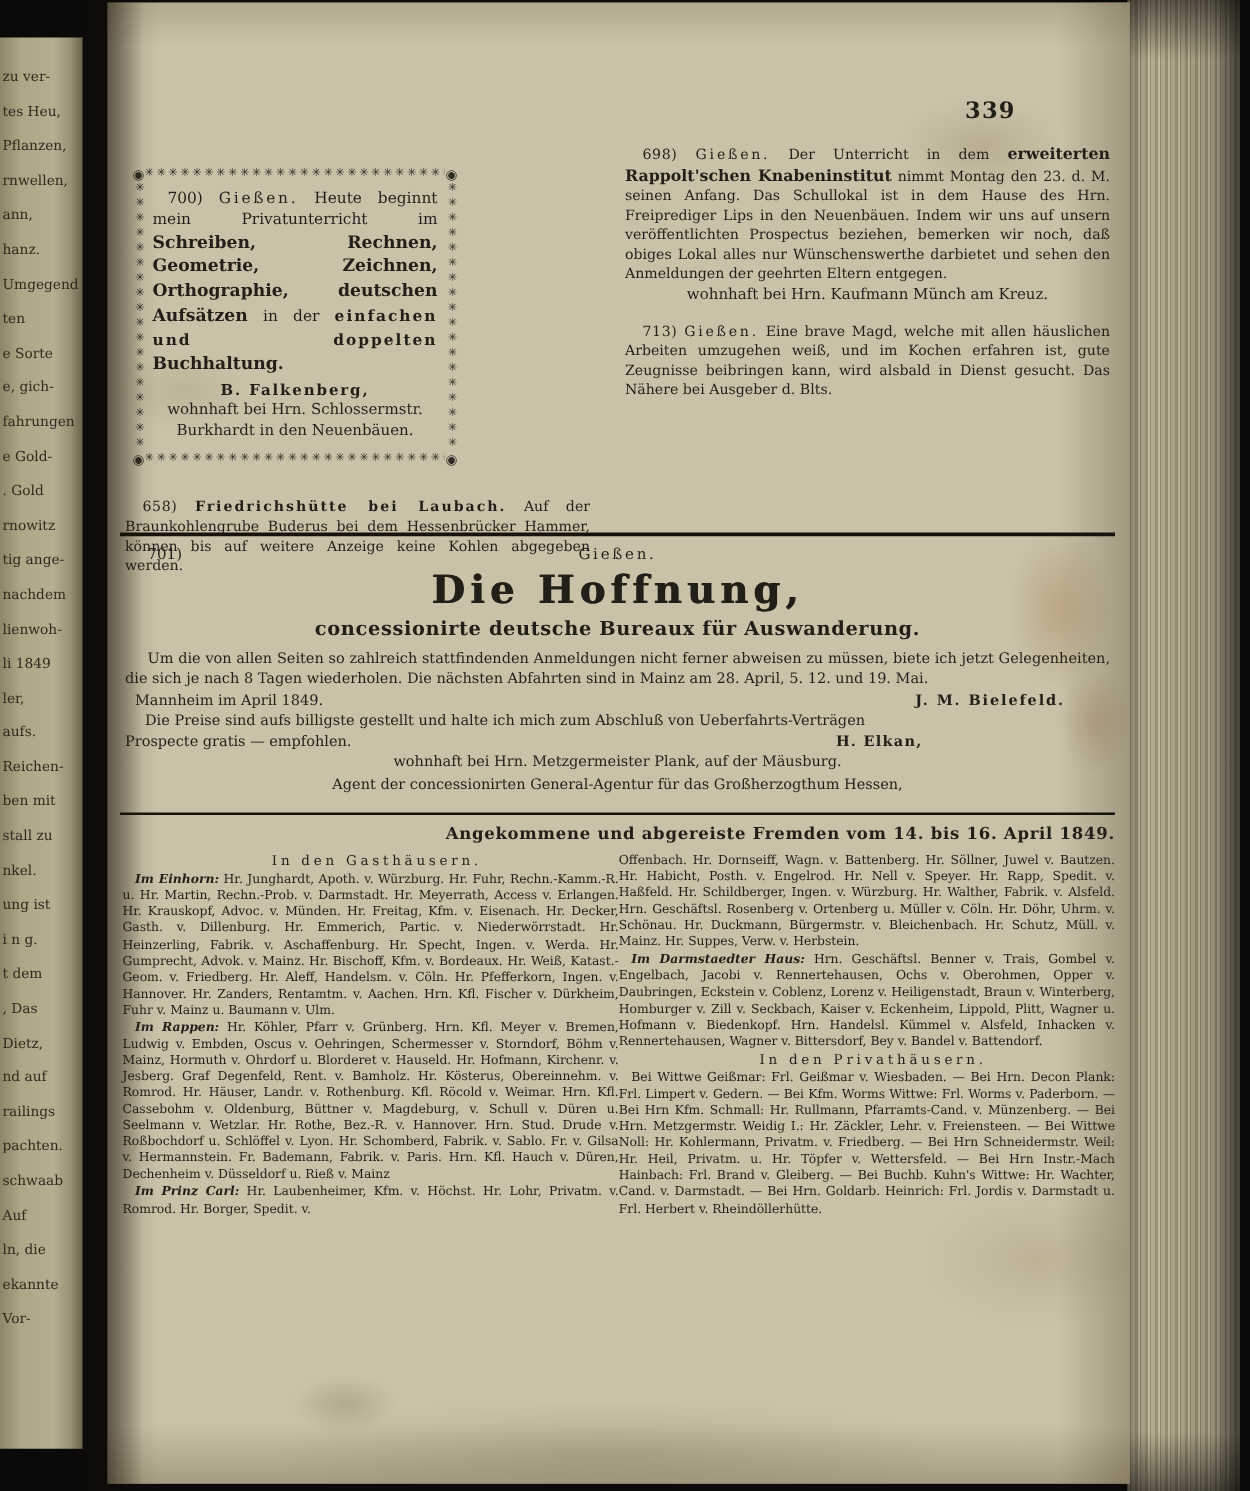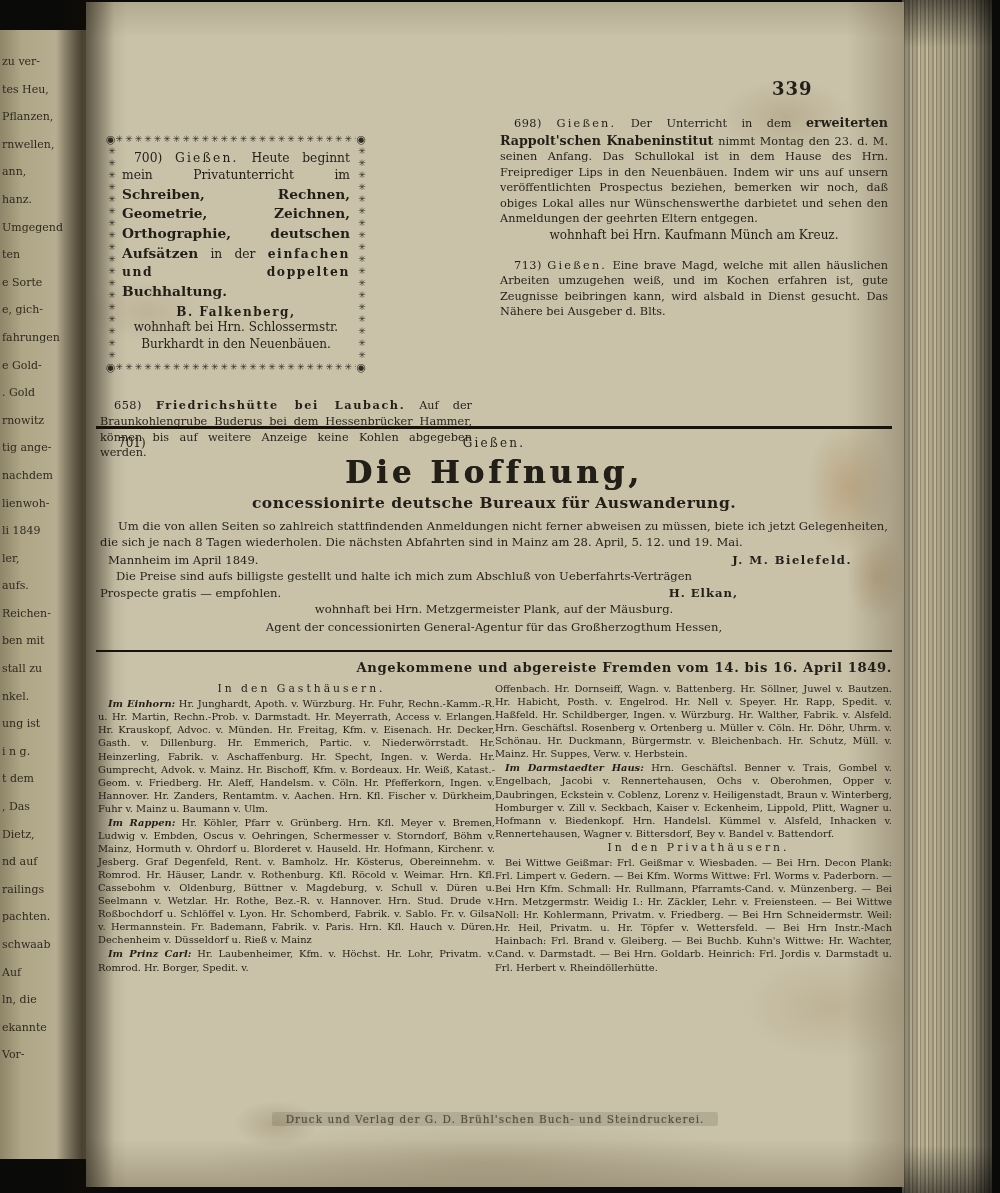--- a/index.html
+++ b/index.html
@@ -1,19 +1,19 @@
 <!DOCTYPE html>
 <html><head>
 <meta charset="utf-8">
 <style>
   html,body{margin:0;padding:0;background:#0a0a09;}
   .stage{position:relative;width:1000px;height:1193px;background:#0a0a09;overflow:hidden;
          font-family:"DejaVu Serif", serif;color:#221f19;}
   
-  .prev-page{position:absolute;left:0;top:30px;bottom:34px;width:86px;
+  .prev-page{position:absolute;left:0;top:30px;bottom:34px;width:66px;
     background:linear-gradient(90deg,#8f8569 0%,#aea685 25%,#b7ae92 65%,#857b60 100%);
     overflow:hidden;padding-top:18px;box-sizing:border-box;}
   .prev-page .frag{font-size:11px;line-height:27.6px;white-space:nowrap;padding-left:2px;color:#2e2a21;}
   .gutter-shadow{position:absolute;left:56px;top:0;bottom:0;width:58px;z-index:4;pointer-events:none;
     background:linear-gradient(90deg,rgba(0,0,0,0),rgba(18,13,6,.55) 45%,rgba(0,0,0,0));}
   
   .stack{position:absolute;right:8px;top:0;bottom:0;width:90px;z-index:2;
     background:repeating-linear-gradient(90deg,#c6bda1 0 2px,#93896d 2px 3px,#b5ac90 3px 6px,#9d9377 6px 8px);}
   .stack::after{content:'';position:absolute;inset:0;
     background:linear-gradient(90deg,rgba(0,0,0,.25),rgba(0,0,0,0) 20%,rgba(0,0,0,.15) 75%,rgba(0,0,0,.65) 100%),
@@ -251,20 +251,17 @@
                 <span class="f-label">Im Darmstaedter Haus:</span>
                 <span>Hrn. Geschäftsl. Benner v. Trais, Gombel v. Engelbach, Jacobi v. Rennertehausen, Ochs v. Oberohmen, Opper v. Daubringen, Eckstein v. Coblenz, Lorenz v. Heiligenstadt, Braun v. Winterberg, Homburger v. Zill v. Seckbach, Kaiser v. Eckenheim, Lippold, Plitt, Wagner u. Hofmann v. Biedenkopf. Hrn. Handelsl. Kümmel v. Alsfeld, Inhacken v. Rennertehausen, Wagner v. Bittersdorf, Bey v. Bandel v. Battendorf.</span>
               </p>
             </div>
           <p class="f-sub">In den Privathäusern.</p>
           <p>Bei Wittwe Geißmar: Frl. Geißmar v. Wiesbaden. — Bei Hrn. Decon Plank: Frl. Limpert v. Gedern. — Bei Kfm. Worms Wittwe: Frl. Worms v. Paderborn. — Bei Hrn Kfm. Schmall: Hr. Rullmann, Pfarramts-Cand. v. Münzenberg. — Bei Hrn. Metzgermstr. Weidig I.: Hr. Zäckler, Lehr. v. Freiensteen. — Bei Wittwe Noll: Hr. Kohlermann, Privatm. v. Friedberg. — Bei Hrn Schneidermstr. Weil: Hr. Heil, Privatm. u. Hr. Töpfer v. Wettersfeld. — Bei Hrn Instr.-Mach Hainbach: Frl. Brand v. Gleiberg. — Bei Buchb. Kuhn's Wittwe: Hr. Wachter, Cand. v. Darmstadt. — Bei Hrn. Goldarb. Heinrich: Frl. Jordis v. Darmstadt u. Frl. Herbert v. Rheindöllerhütte.</p>
         </div>
       </div>
     </div>
 
-    <div class="footer">
-      <span>Druck und Verlag der G. D. Brühl'schen Buch- und Steindruckerei.</span>
-    </div>
 
   </div>
 
   <div class="stack"></div>
 </div>
 
 </body></html>

